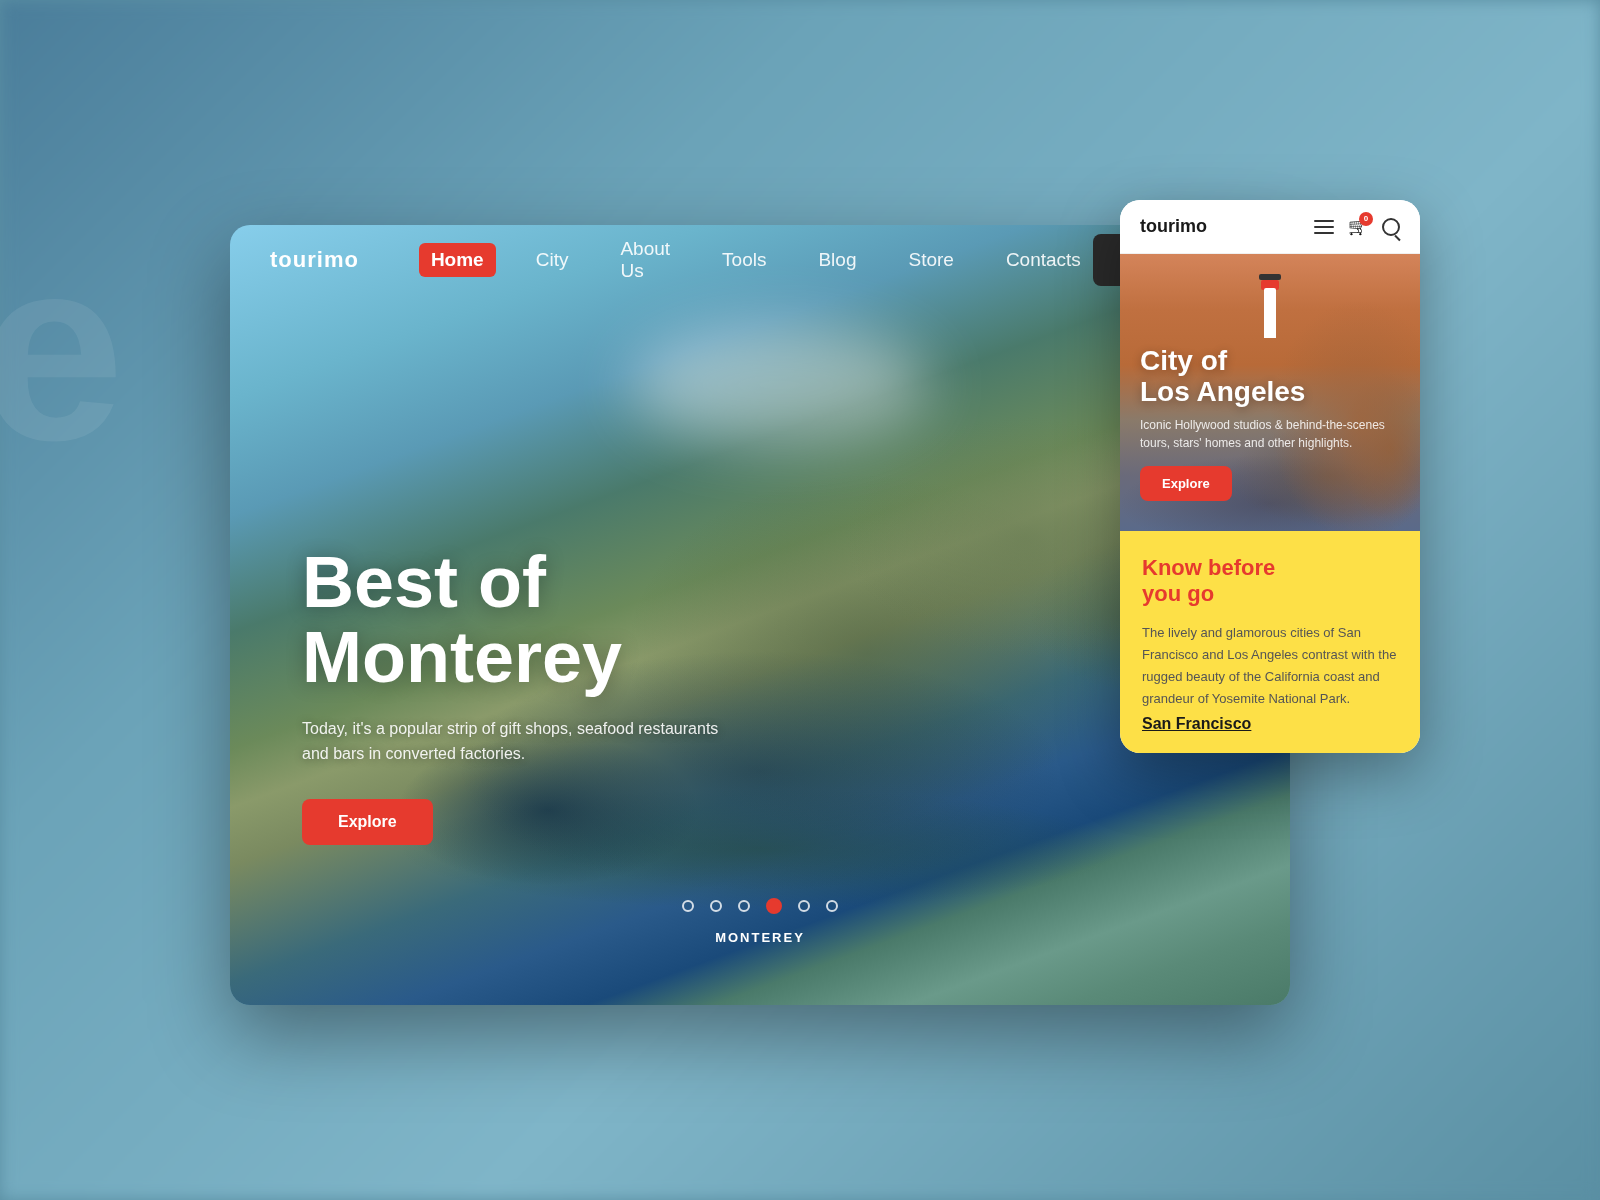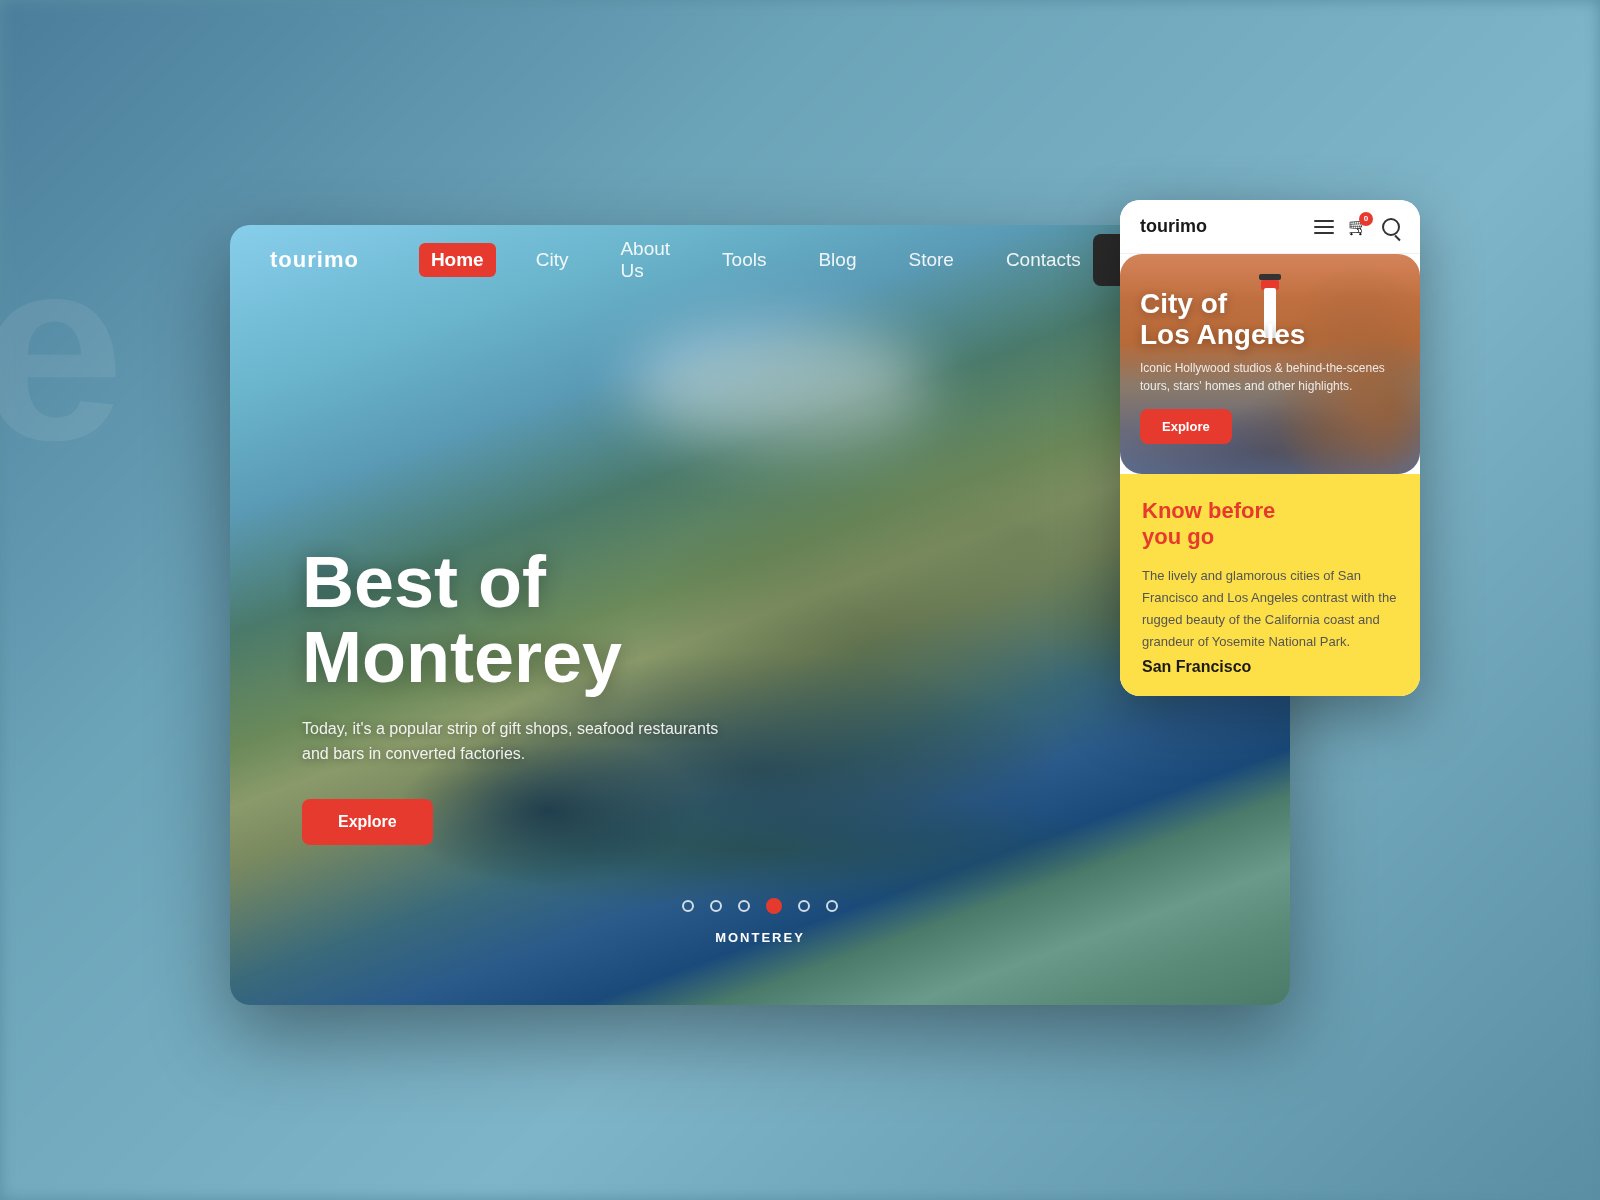--- a/index.html
+++ b/index.html
@@ -292,23 +292,22 @@
 
     .mobile-nav-icons {
       display: flex;
       align-items: center;
       gap: 14px;
     }
 
     
     .mobile-hero {
       position: relative;
-      height: 220px;
+      height: 277px;
       overflow: hidden;
-      border-radius: 22px;
     }
 
     .mobile-hero-bg {
       position: absolute;
       inset: 0;
       background: linear-gradient(
         180deg,
         #d4845a 0%,
         #c07040 20%,
         #b86a38 40%,
@@ -412,20 +411,21 @@
       font-size: 13px;
       color: #555;
       line-height: 1.7;
       margin-bottom: 5px;
     }
 
     .mobile-city-name {
       font-size: 16px;
       font-weight: 800;
       color: #1a1a1a;
+      text-decoration: underline;
     }
 
     
     .icon-cart {
       display: inline-block;
       width: 22px;
       height: 22px;
       position: relative;
     }
     .icon-cart::before {

